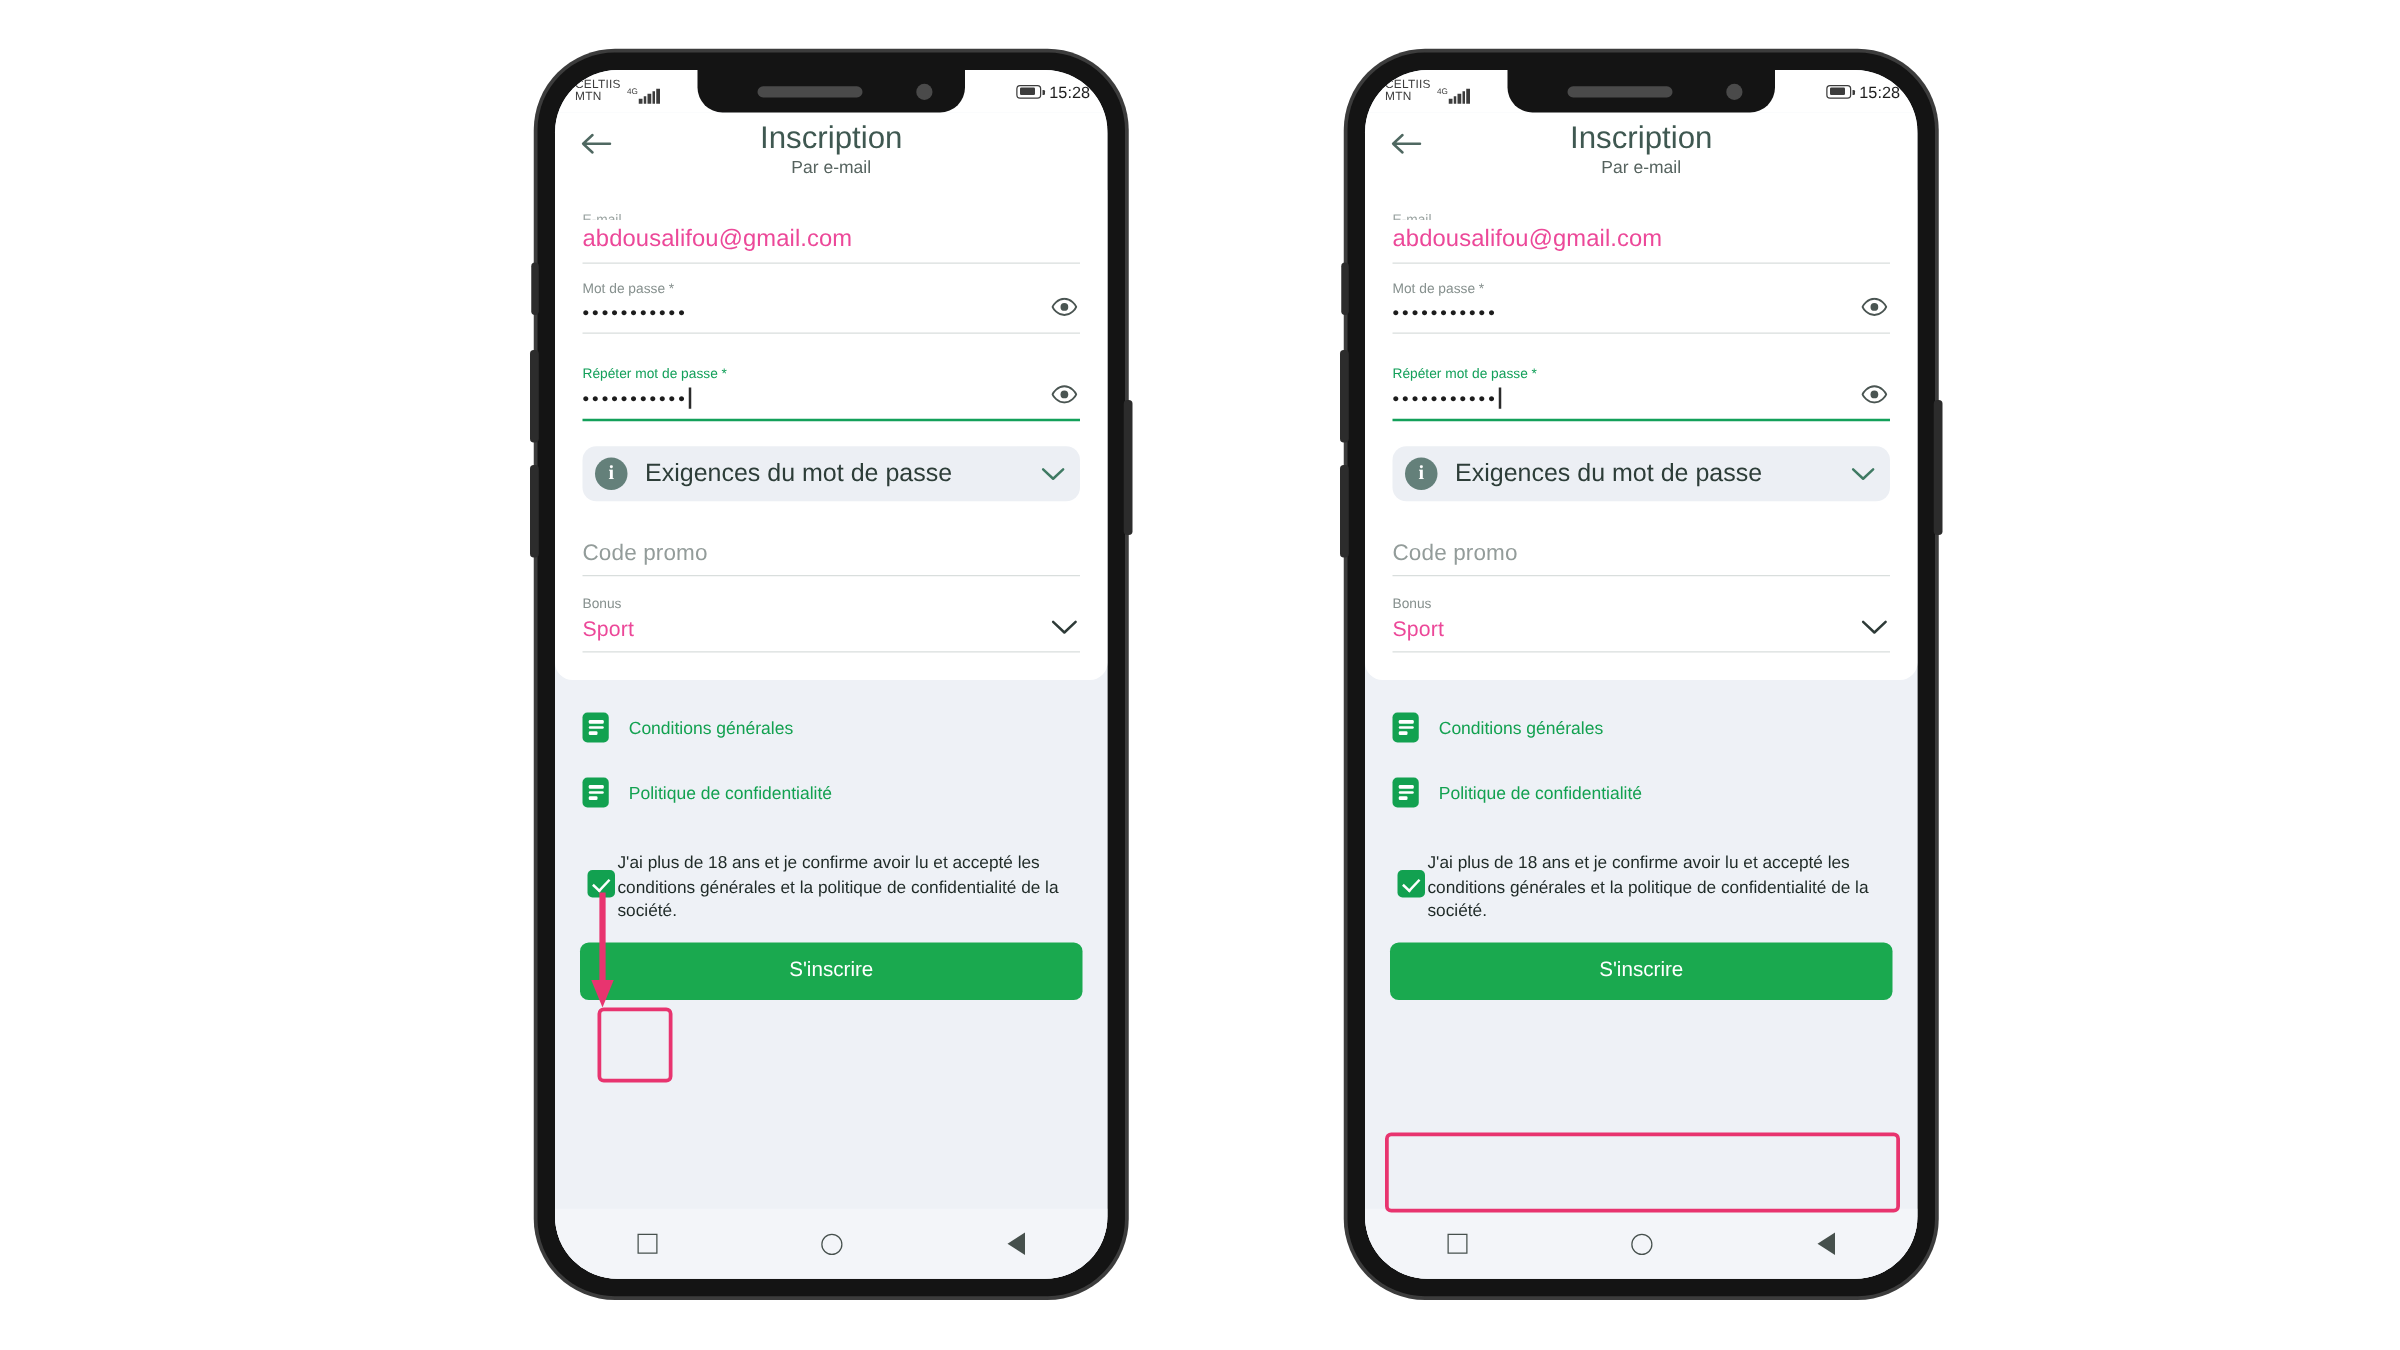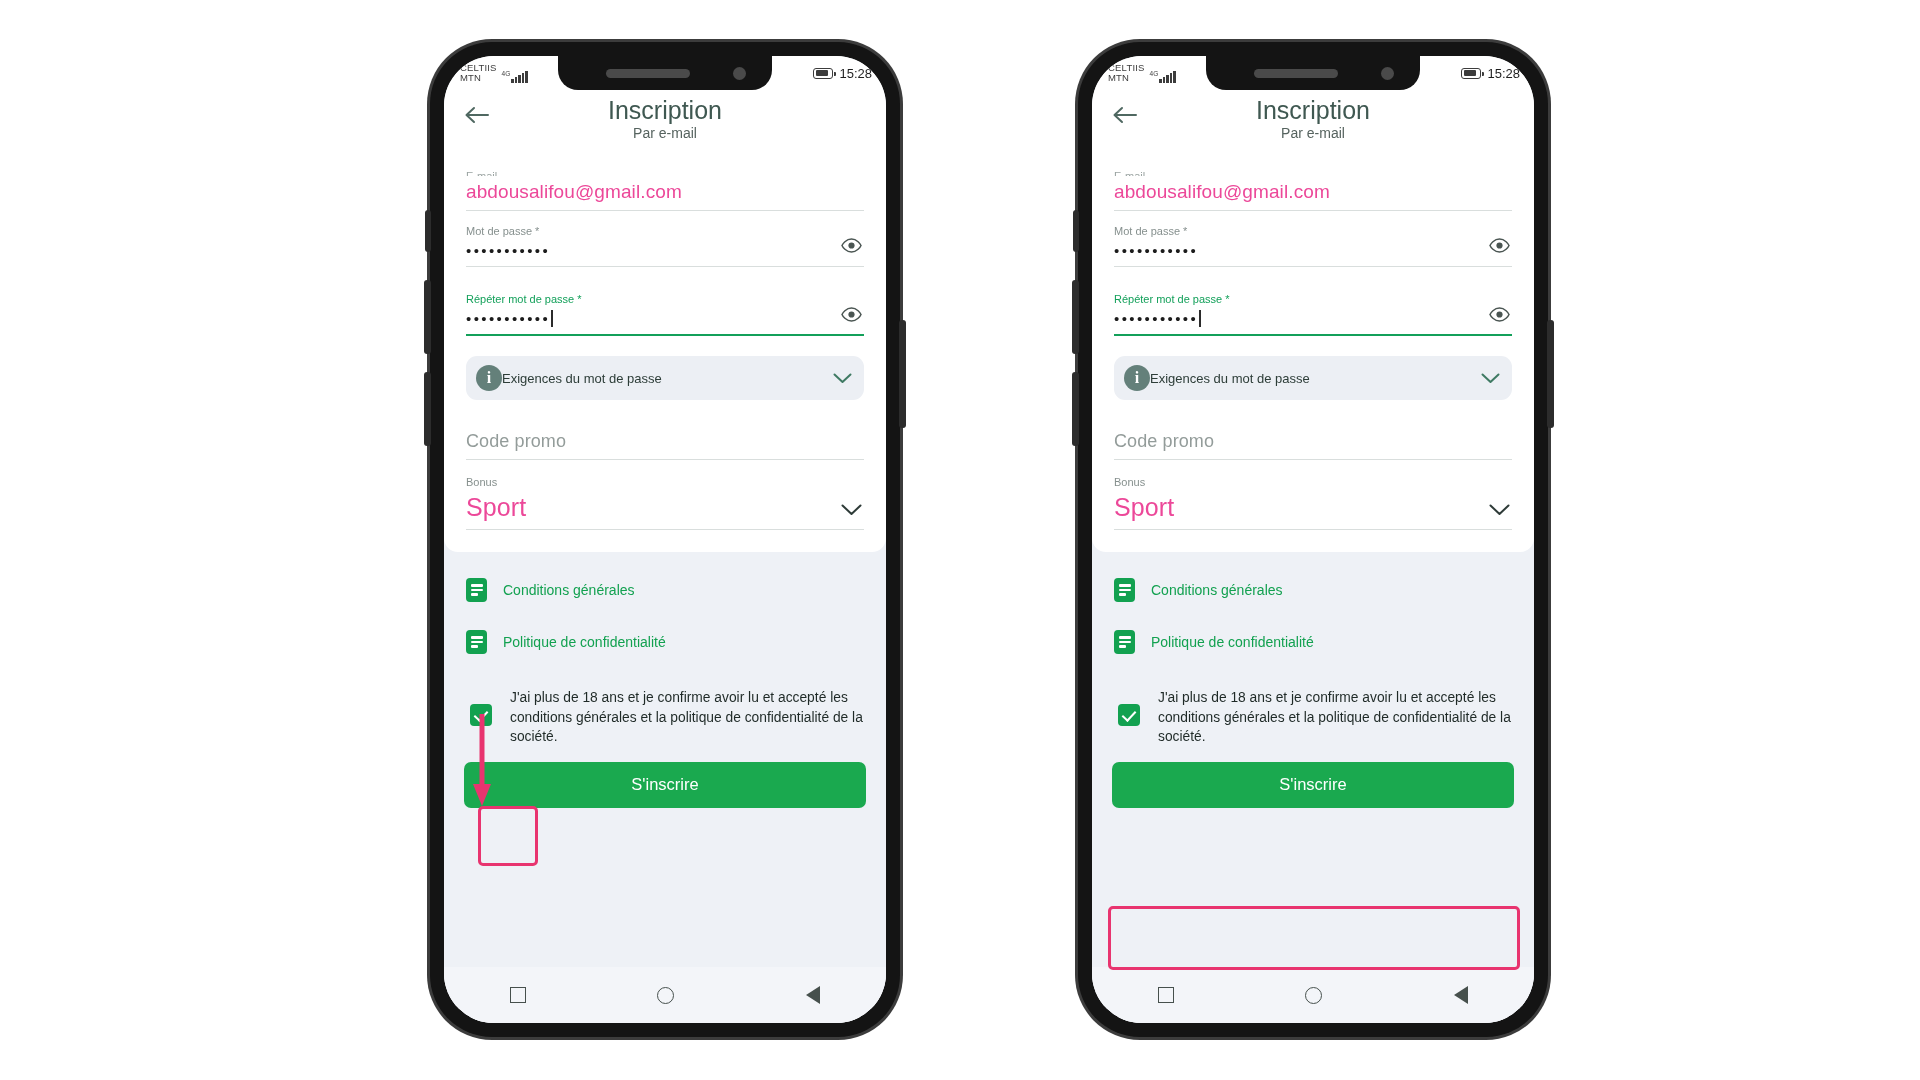--- a/index.html
+++ b/index.html
@@ -128,21 +128,21 @@
   .field { position: relative; padding-top: 14px; }
   .flabel { font-size: 11px; color: #86908e; line-height: 1.1; }
   .flabel.clipped { height: 6px; overflow: hidden; color: #9aa3a1; }
   .flabel.focus { color: #13a05a; }
   .fvalue {
     font-size: 19px; color: #ec4899; padding: 5px 0 7px;
     letter-spacing: .1px;
   }
   .fvalue.dots { font-size: 15px; letter-spacing: 2.4px; color: #1c1c1c; }
   .fvalue.placeholder { color: #939c9a; font-size: 18px; }
-  .fvalue.sel { font-size: 25px; }
+  .fvalue.sel { font-size: 17px; }
   .uline { height: 1px; background: #d9dedd; }
   .uline.active { height: 2.2px; background: #13a05a; }
   .caret {
     display: inline-block; width: 1.6px; height: 17px;
     background: #2b2b2b; vertical-align: -3px; margin-left: 1px;
   }
   .eye {
     position: absolute; right: 0; bottom: 9px;
     width: 26px; height: 26px; cursor: pointer;
     display: flex; align-items: center; justify-content: center;
@@ -162,42 +162,42 @@
     padding: 0 12px 0 10px;
     cursor: pointer;
   }
   .infoicon {
     width: 26px; height: 26px; border-radius: 50%;
     background: #64807a; color: #fff;
     display: flex; align-items: center; justify-content: center;
     font-size: 16px; font-weight: bold; font-family: "Liberation Serif", serif;
     flex: 0 0 auto;
   }
-  .reqtext { flex: 1; font-size: 13px; color: #2d3d38; }
+  .reqtext { flex: 1; font-size: 20px; color: #2d3d38; margin-left: 14px; }
 
   
   .links { padding: 26px 22px 6px; }
   .linkrow {
     display: flex; align-items: center; gap: 16px;
     margin-bottom: 28px; cursor: pointer;
   }
   .docicon {
     width: 21px; height: 24px; border-radius: 4px;
     background: #12a150; position: relative; flex: 0 0 auto;
   }
   .docicon i {
     position: absolute; left: 4.5px; height: 2.2px; background: #fff; border-radius: 1px;
   }
   .docicon i:nth-child(1){ top: 6px;  width: 12px; }
   .docicon i:nth-child(2){ top: 10.5px; width: 12px; }
   .docicon i:nth-child(3){ top: 15px; width: 7px; }
   .linklabel { font-size: 14px; color: #12a150; }
 
   .consent {
-    display: flex; align-items: flex-start; gap: 18px;
+    display: flex; align-items: flex-start; gap: 2px;
     padding: 0 22px 0 26px;
     justify-content: flex-end;
   }
   .cbox {
     width: 22px; height: 22px; border-radius: 4px;
     background: #12a150; flex: 0 0 auto; margin-top: 16px;
     position: relative; cursor: pointer;
   }
   .cbox::after {
     content:""; position:absolute; left: 7px; top: 3.5px;

